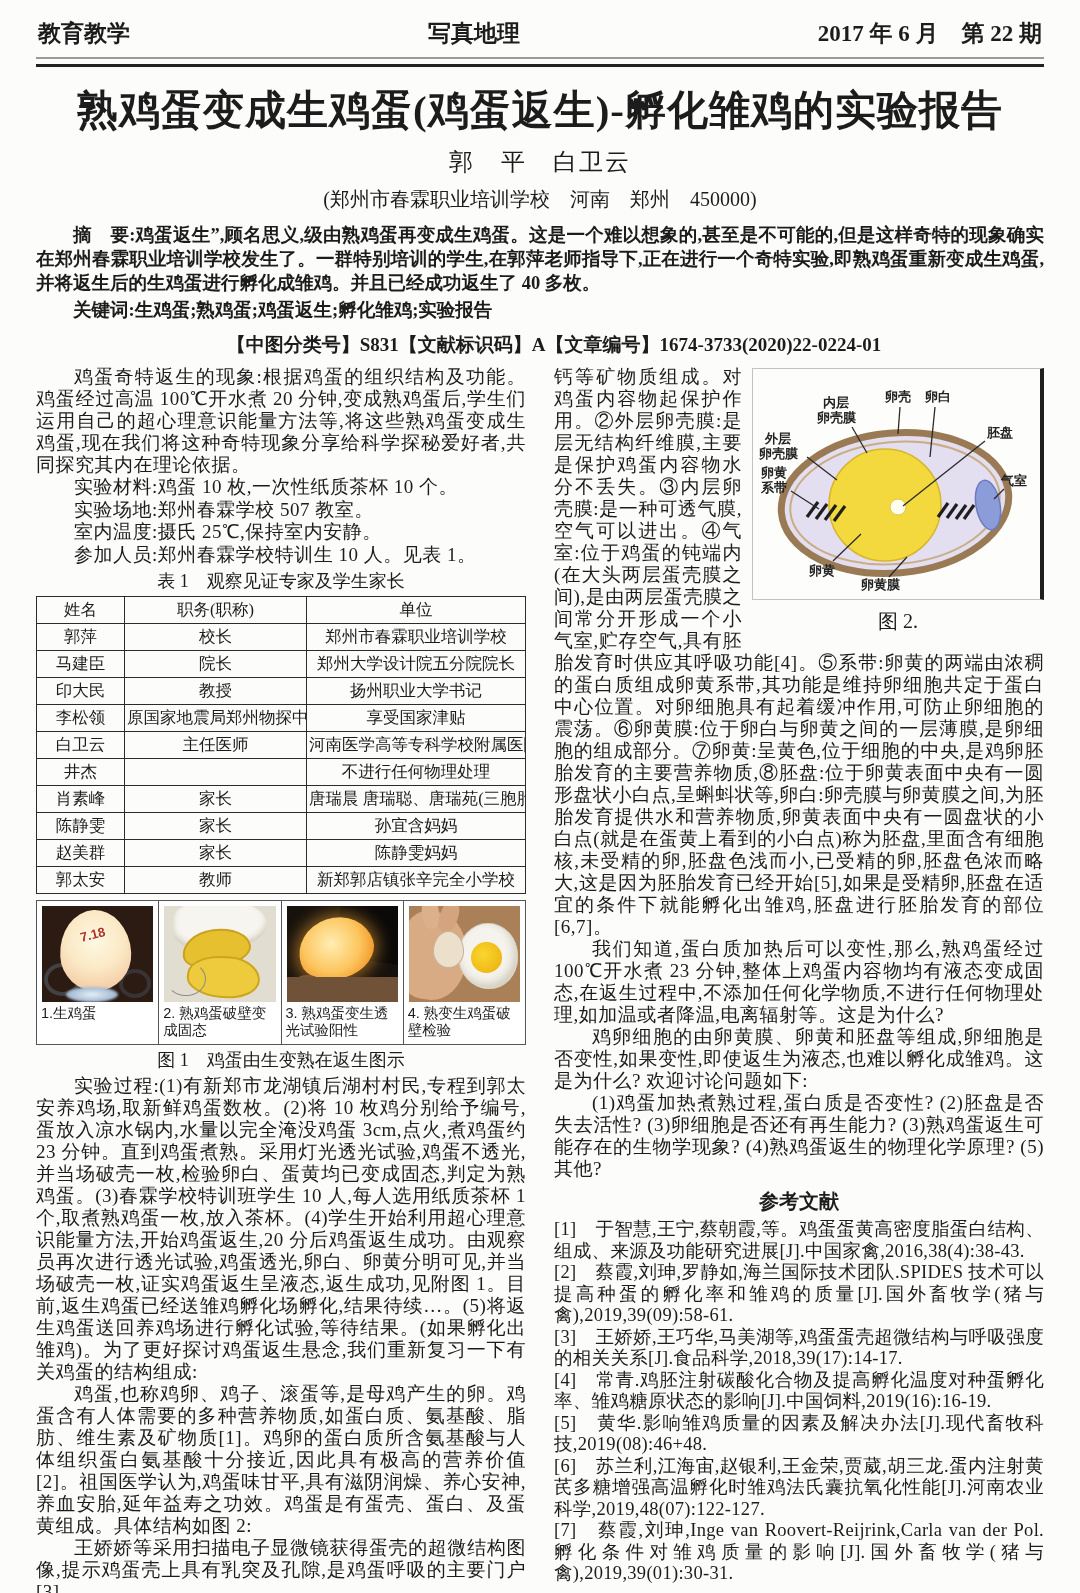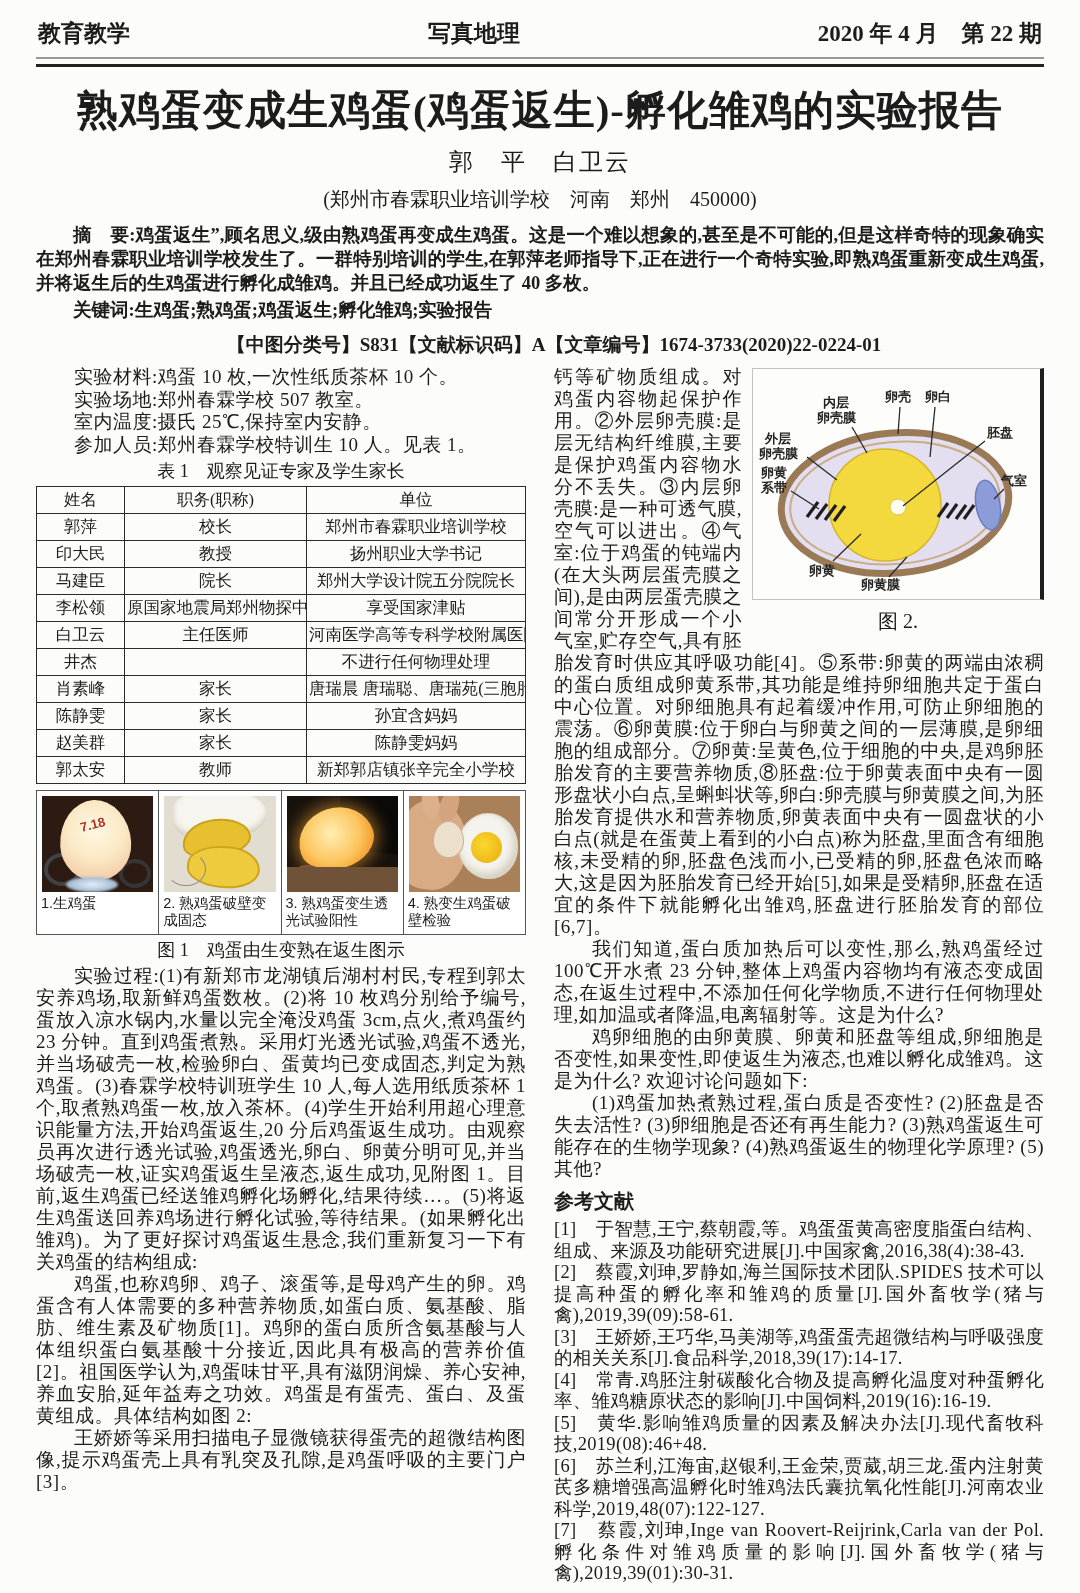--- a/index.html
+++ b/index.html
@@ -66,52 +66,53 @@
   .p4 .hand{left:-8%;top:6%;width:60%;height:92%;border-radius:40% 60% 55% 45%;background:#d8ab85;transform:rotate(8deg);}
   .p4 .fgr{left:28%;top:-6%;width:16%;height:34%;border-radius:45%;background:#d3a47e;transform:rotate(18deg);}
   .p4 .fgr2{left:12%;top:-8%;width:15%;height:32%;border-radius:45%;background:#dcb08a;transform:rotate(-6deg);}
   .p4 .egg{left:22%;top:26%;width:26%;height:36%;border-radius:50%/55% 55% 45% 45%;background:#ece0cd;border:1px solid #c6b394;}
   .p4 .bowl{right:2%;top:18%;width:52%;height:66%;border-radius:50% 50% 48% 52%;background:#f5f3ed;border:1px solid #d6d2c4;box-shadow:inset -3px -4px 8px #cfcaba;}
   .p4 .yolk{right:16%;top:38%;width:28%;height:32%;border-radius:50%;background:radial-gradient(circle at 40% 40%,#f9d72f,#efb414 80%);}
   
   .fig2-float{float:right;width:292px;margin:2px 0 6px 10px;}
   .fig2-box{border:1px solid #c2c2c2;border-right:4px solid #1e1e1e;background:#fdfdfb;padding:8px 4px 4px 4px;}
   .fig2-cap{text-align:center;font-size:20px;margin-top:8px;font-weight:normal;}
-  .refhead{font-size:20px;font-weight:bold;margin:8px 0 4px 0;}
+  .refhead{text-align:center;font-size:20px;font-weight:bold;margin:8px 0 4px 0;}
   .ref{font-size:18.5px;line-height:21.5px;letter-spacing:.3px;text-align:justify;margin:0;}
   svg text{font-family:"Liberation Sans",sans-serif;font-size:13px;font-weight:bold;fill:#222;}
 </style>
 </head>
 <body>
 
 <div class="page">
 
   <div class="hdr">
     <span>教育教学</span>
     <span>写真地理</span>
-    <span>2020 年 4 月　第 22 期</span>
+    <span>2017 年 6 月　第 22 期</span>
   </div>
   <div class="hdr-rule"></div>
 
   <div class="title">熟鸡蛋变成生鸡蛋(鸡蛋返生)-孵化雏鸡的实验报告</div>
   <div class="authors">郭　平　白卫云</div>
   <div class="affil">(郑州市春霖职业培训学校　河南　郑州　450000)</div>
 
   <p class="abs"><span>摘　要:</span><span>鸡蛋返生”,顾名思义,级由熟鸡蛋再变成生鸡蛋。这是一个难以想象的,甚至是不可能的,但是这样奇特的现象确实在郑州春霖职业培训学校发生了。一群特别培训的学生,在郭萍老师指导下,正在进行一个奇特实验,即熟鸡蛋重新变成生鸡蛋,并将返生后的生鸡蛋进行孵化成雏鸡。并且已经成功返生了 40 多枚。</span></p>
   <p class="kw"><span>关键词:</span><span>生鸡蛋;熟鸡蛋;鸡蛋返生;孵化雏鸡;实验报告</span></p>
 
   <div class="meta">
     <span>【中图分类号】S831</span>
     <span>【文献标识码】A</span>
     <span>【文章编号】1674-3733(2020)22-0224-01</span>
   </div>
 
   <div class="cols">
 
     <div class="col">
+      <p class="bp">鸡蛋奇特返生的现象:根据鸡蛋的组织结构及功能。鸡蛋经过高温 100℃开水煮 20 分钟,变成熟鸡蛋后,学生们运用自己的超心理意识能量方法等,将这些熟鸡蛋变成生鸡蛋,现在我们将这种奇特现象分享给科学探秘爱好者,共同探究其内在理论依据。</p>
       <p class="infoline">实验材料:鸡蛋 10 枚,一次性纸质茶杯 10 个。</p>
       <p class="infoline">实验场地:郑州春霖学校 507 教室。</p>
       <p class="infoline">室内温度:摄氏 25℃,保持室内安静。</p>
       <p class="infoline">参加人员:郑州春霖学校特训生 10 人。见表 1。</p>
 
       <div class="tbl-cap">表 1　观察见证专家及学生家长</div>
       <table class="wt">
         <colgroup>
             <col class="c1">
             <col class="c2">
@@ -124,28 +125,28 @@
             <th>单位</th>
           </tr>
         </thead>
         <tbody>
           <tr>
               <td>郭萍</td>
               <td>校长</td>
               <td>郑州市春霖职业培训学校</td>
             </tr>
           <tr>
+              <td>马建臣</td>
+              <td>院长</td>
+              <td>郑州大学设计院五分院院长</td>
+            </tr>
+          <tr>
               <td>印大民</td>
               <td>教授</td>
               <td>扬州职业大学书记</td>
-            </tr>
-          <tr>
-              <td>马建臣</td>
-              <td>院长</td>
-              <td>郑州大学设计院五分院院长</td>
             </tr>
           <tr>
               <td>李松领</td>
               <td>原国家地震局郑州物探中心主任</td>
               <td>享受国家津贴</td>
             </tr>
           <tr>
               <td>白卫云</td>
               <td>主任医师</td>
               <td>河南医学高等专科学校附属医院</td>

